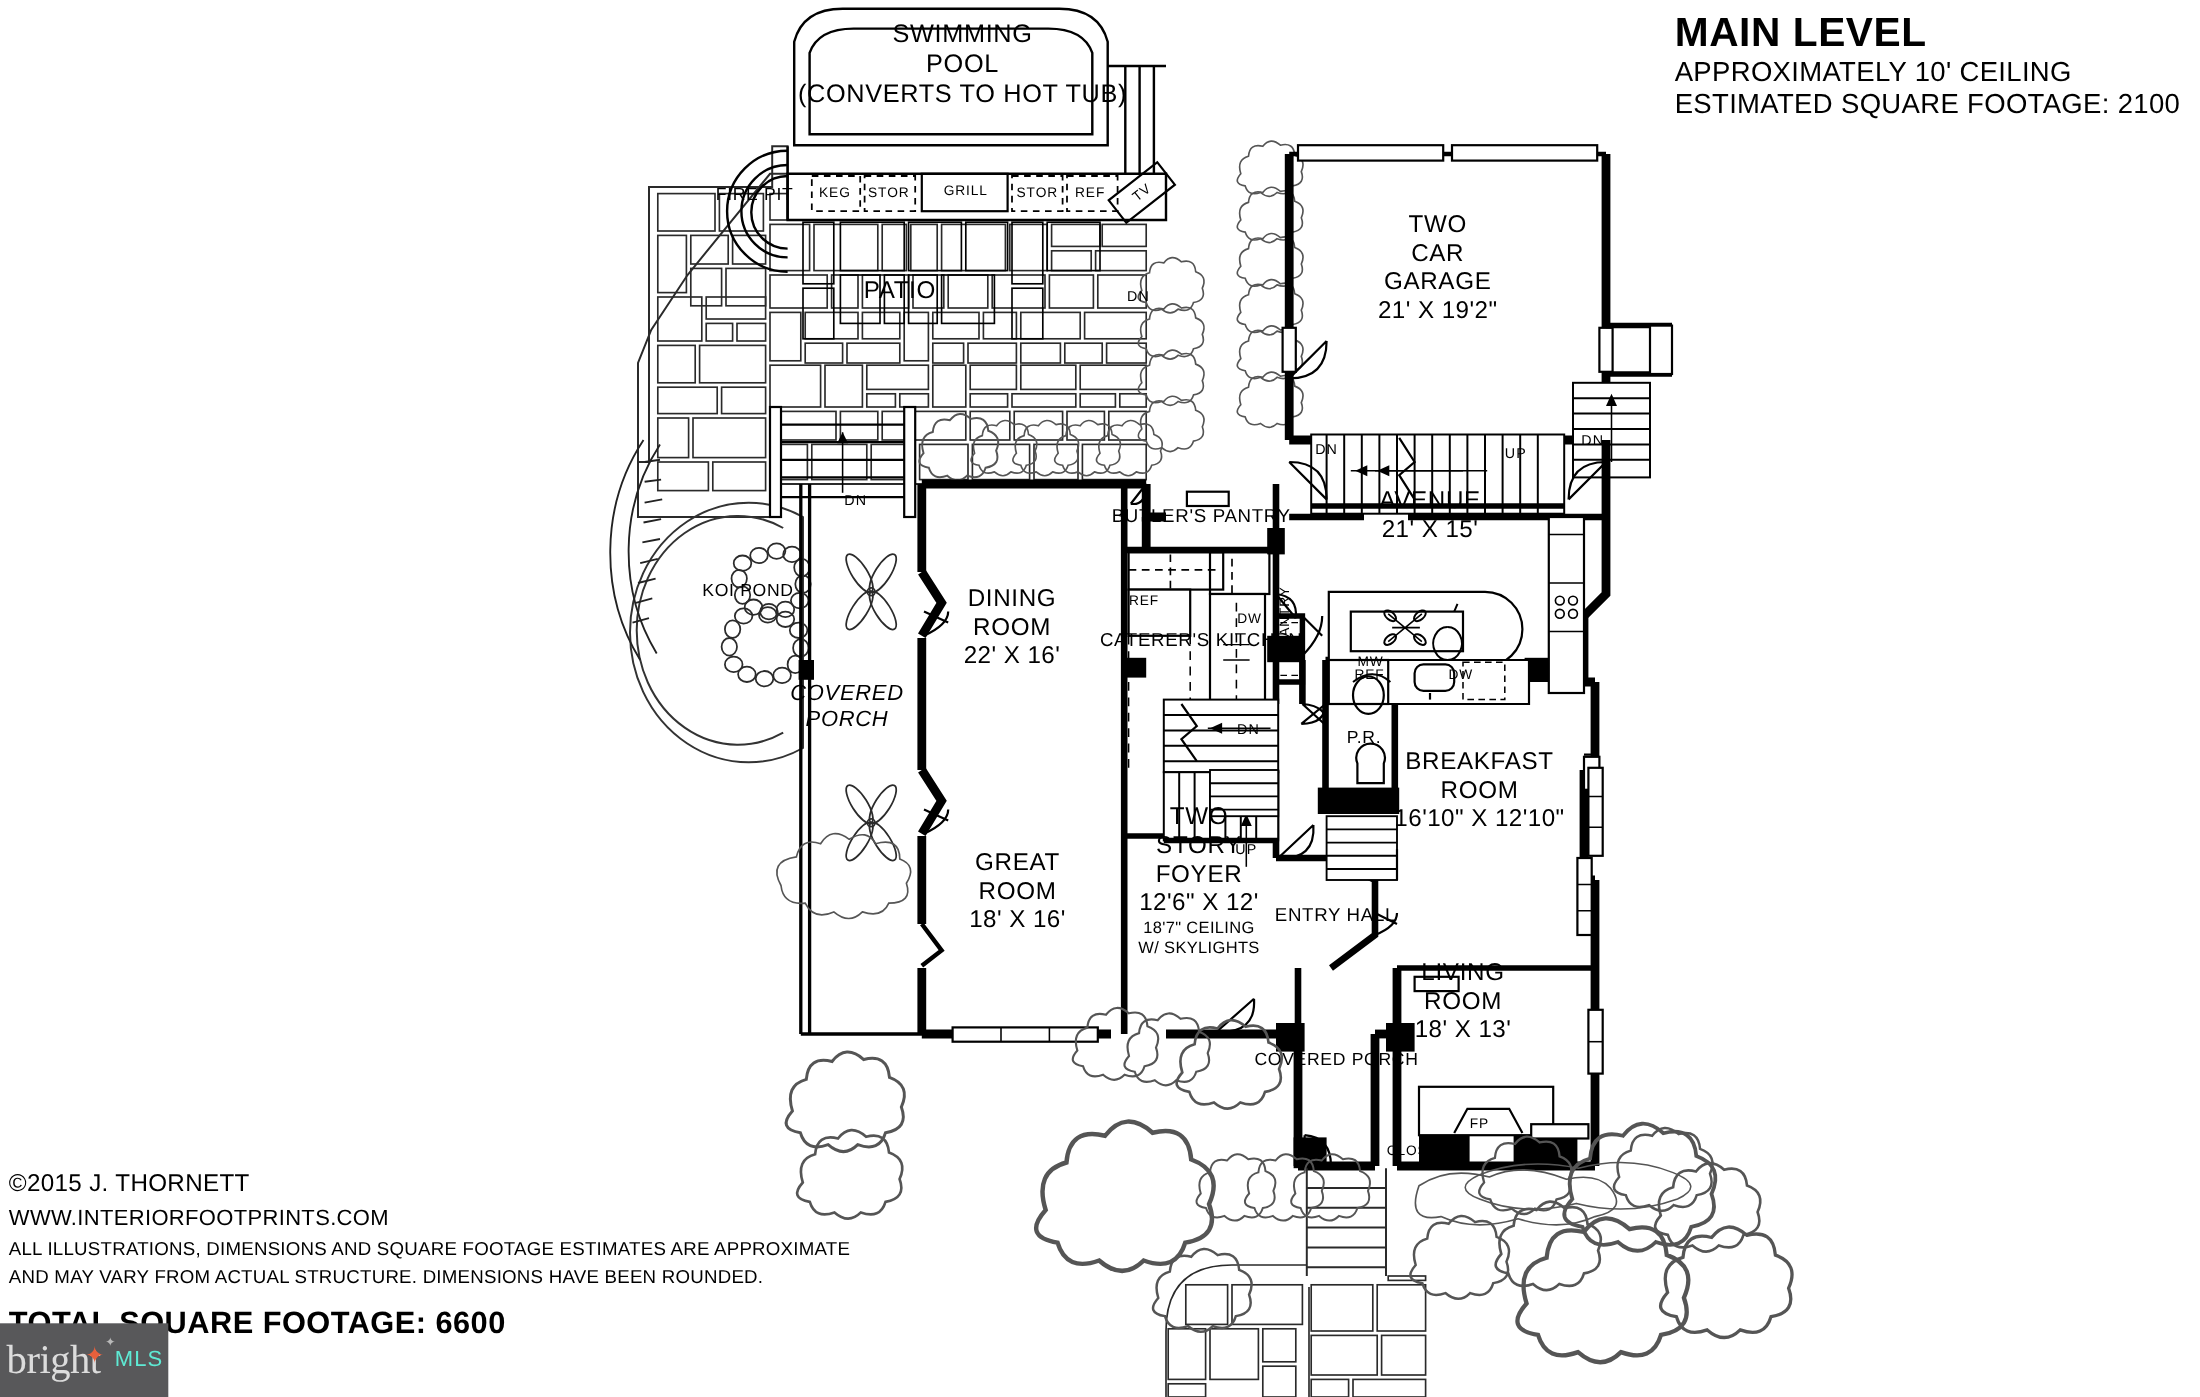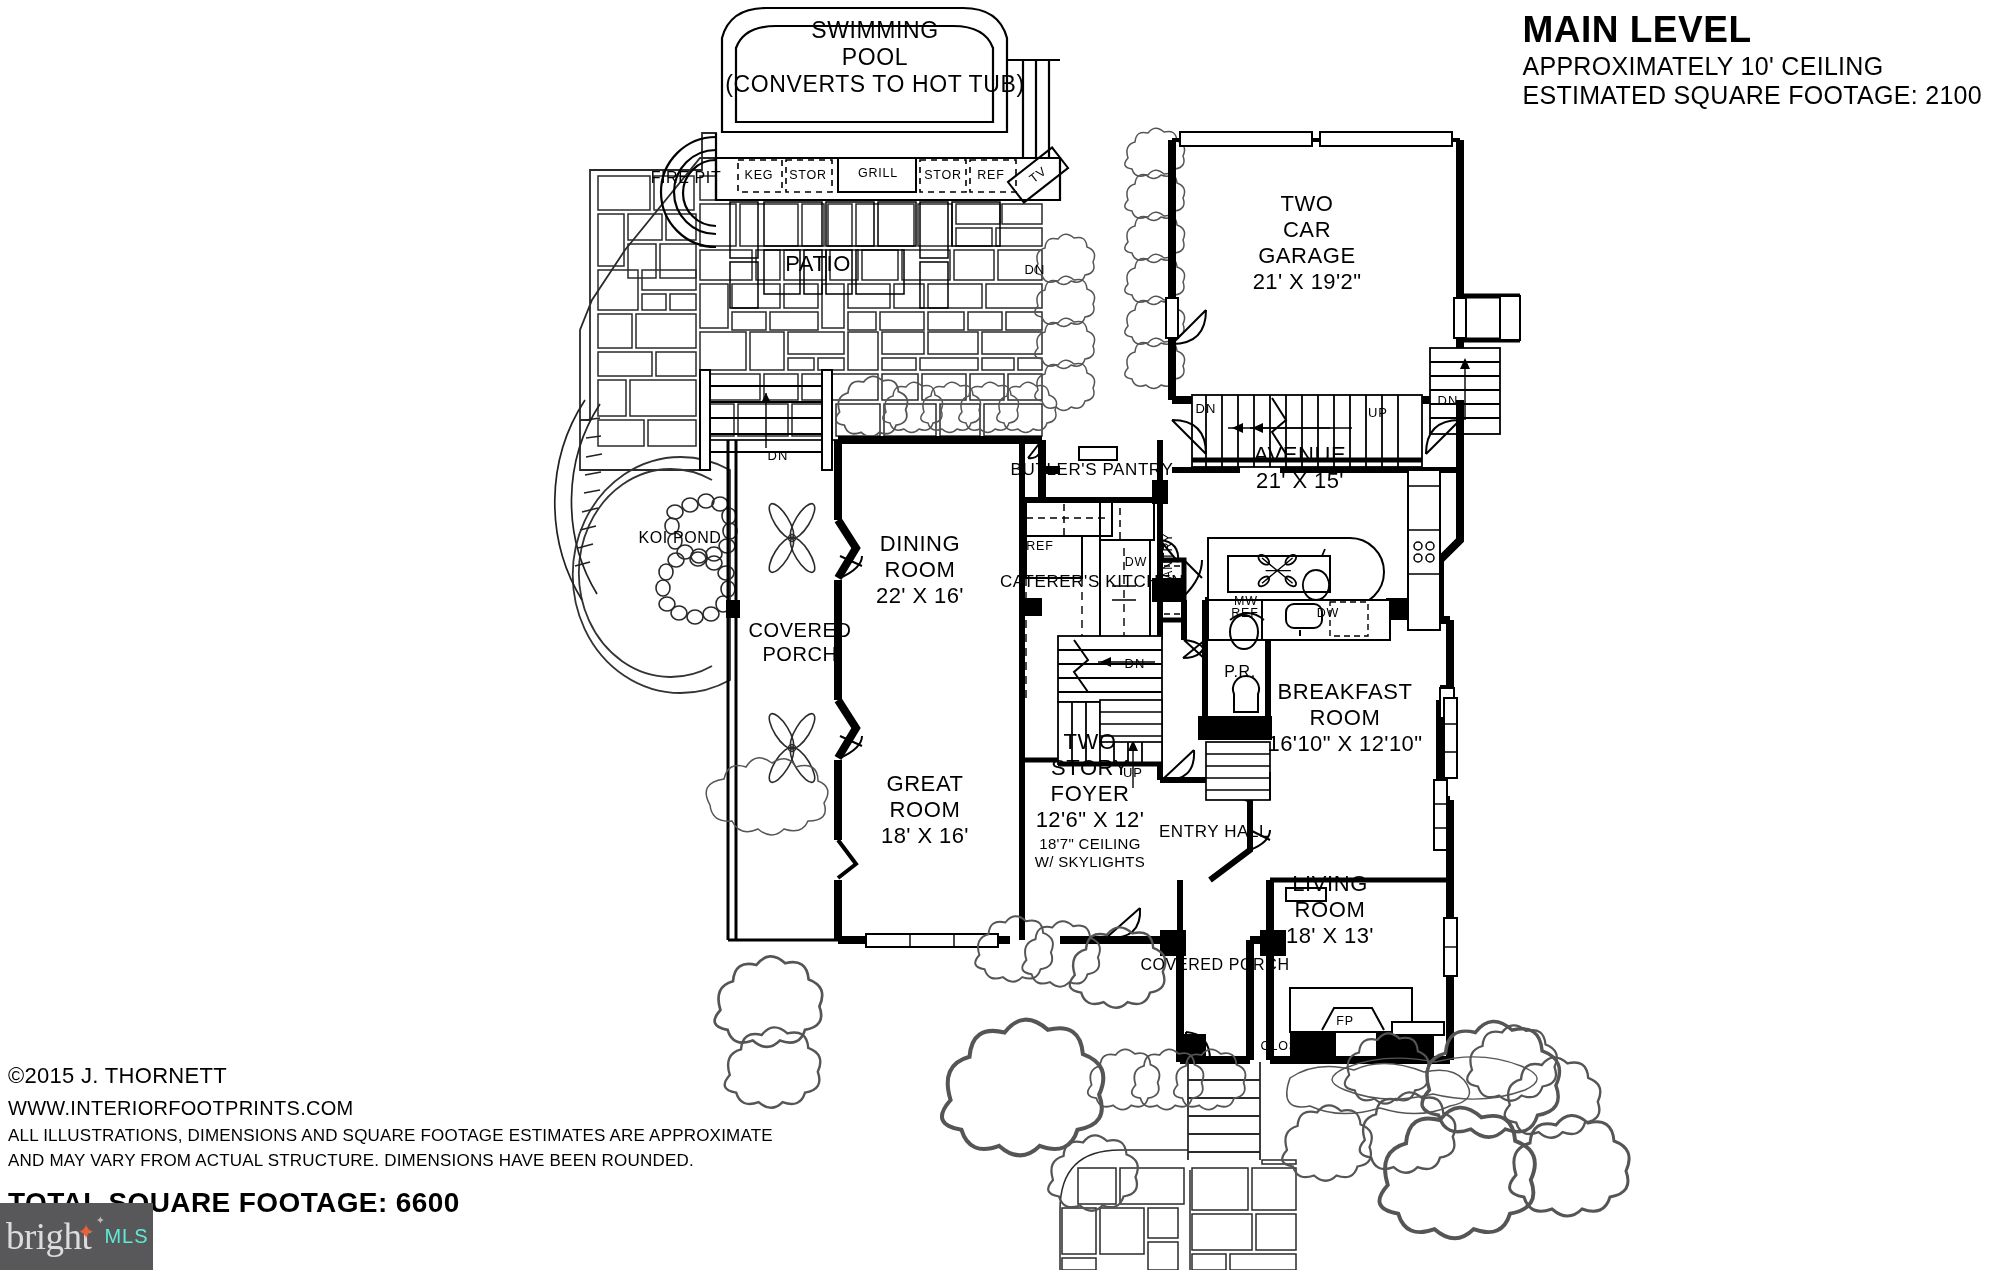--- a/index.html
+++ b/index.html
@@ -605,21 +605,21 @@
       </div>
       <div style="position: absolute; left: 686px; top: 178px; transform: translate(-50%, -50%); text-align: center; line-height: 1.18; white-space: nowrap;">
         <div style="font-size: 16px; letter-spacing: 0.6px;">FIRE PIT</div>
       </div>
       <div style="position: absolute; left: 818px; top: 264px; transform: translate(-50%, -50%); text-align: center; line-height: 1.18; white-space: nowrap;">
         <div style="font-size: 22px; letter-spacing: 0.6px;">PATIO</div>
       </div>
       <div style="position: absolute; left: 680px; top: 538px; transform: translate(-50%, -50%); text-align: center; line-height: 1.18; white-space: nowrap;">
         <div style="font-size: 16px; letter-spacing: 0.6px;">KOI POND</div>
       </div>
-      <div style="position: absolute; left: 800px; top: 643px; transform: translate(-50%, -50%); text-align: center; line-height: 1.18; white-space: nowrap;">
+      <div style="position: absolute; left: 770px; top: 643px; transform: translate(-50%, -50%); text-align: center; line-height: 1.18; white-space: nowrap; font-style: italic;">
         <div style="font-size: 20px; letter-spacing: 0.6px;">COVERED<br>PORCH</div>
       </div>
       <div style="position: absolute; left: 920px; top: 570px; transform: translate(-50%, -50%); text-align: center; line-height: 1.18; white-space: nowrap;">
         <div style="font-size: 22px; letter-spacing: 0.6px;">DINING<br>ROOM</div>
         <div style="font-size: 22px; letter-spacing: 0.4px;">22' X 16'</div>
       </div>
       <div style="position: absolute; left: 925px; top: 810px; transform: translate(-50%, -50%); text-align: center; line-height: 1.18; white-space: nowrap;">
         <div style="font-size: 22px; letter-spacing: 0.6px;">GREAT<br>ROOM</div>
         <div style="font-size: 22px; letter-spacing: 0.4px;">18' X 16'</div>
       </div>

